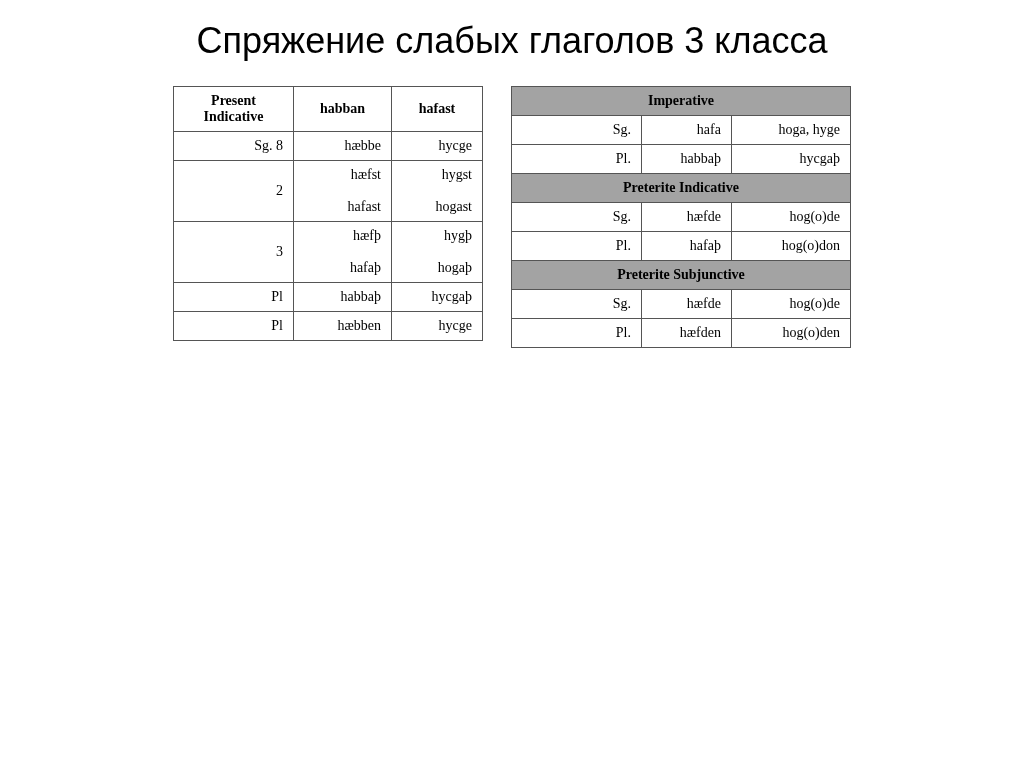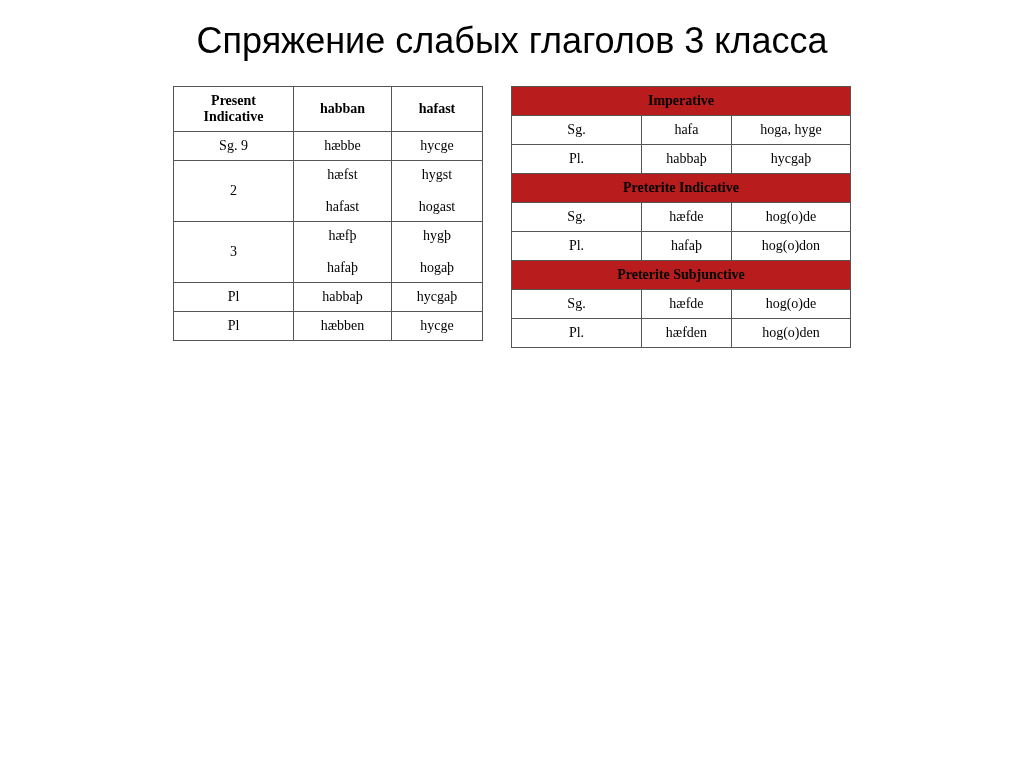--- a/index.html
+++ b/index.html
@@ -27,32 +27,32 @@
       flex-direction: row;
       align-items: flex-start;
       gap: 28px;
     }
     table {
       border-collapse: collapse;
     }
     table td, table th {
       border: 1px solid #555;
       padding: 6px 10px;
-      text-align: center;
+      text-align: right;
       font-size: 14px;
       font-family: 'Times New Roman', Times, serif;
     }
     .header-cell {
       font-weight: bold;
       text-align: center;
     }
     .section-header {
       font-weight: bold;
       text-align: center;
-      background: #b91c1c;
+      background: #a3a3a3;
     }
     .left-table {
       width: 310px;
     }
     .right-table {
       width: 340px;
     }
     .left-table td:first-child {
       width: 120px;
     }
@@ -70,21 +70,21 @@
   <table class="left-table">
     <tbody>
 
       <tr>
         <td class="header-cell">Present Indicative</td>
         <td class="header-cell">habban</td>
         <td class="header-cell">hafast</td>
       </tr>
 
       <tr>
-        <td>Sg. 9</td>
+        <td>Sg. 8</td>
         <td>hæbbe</td>
         <td>hycge</td>
       </tr>
 
       <tr>
         <td>2</td>
         <td>hæfst<br><br>hafast</td>
         <td>hygst<br><br>hogast</td>
       </tr>
 

